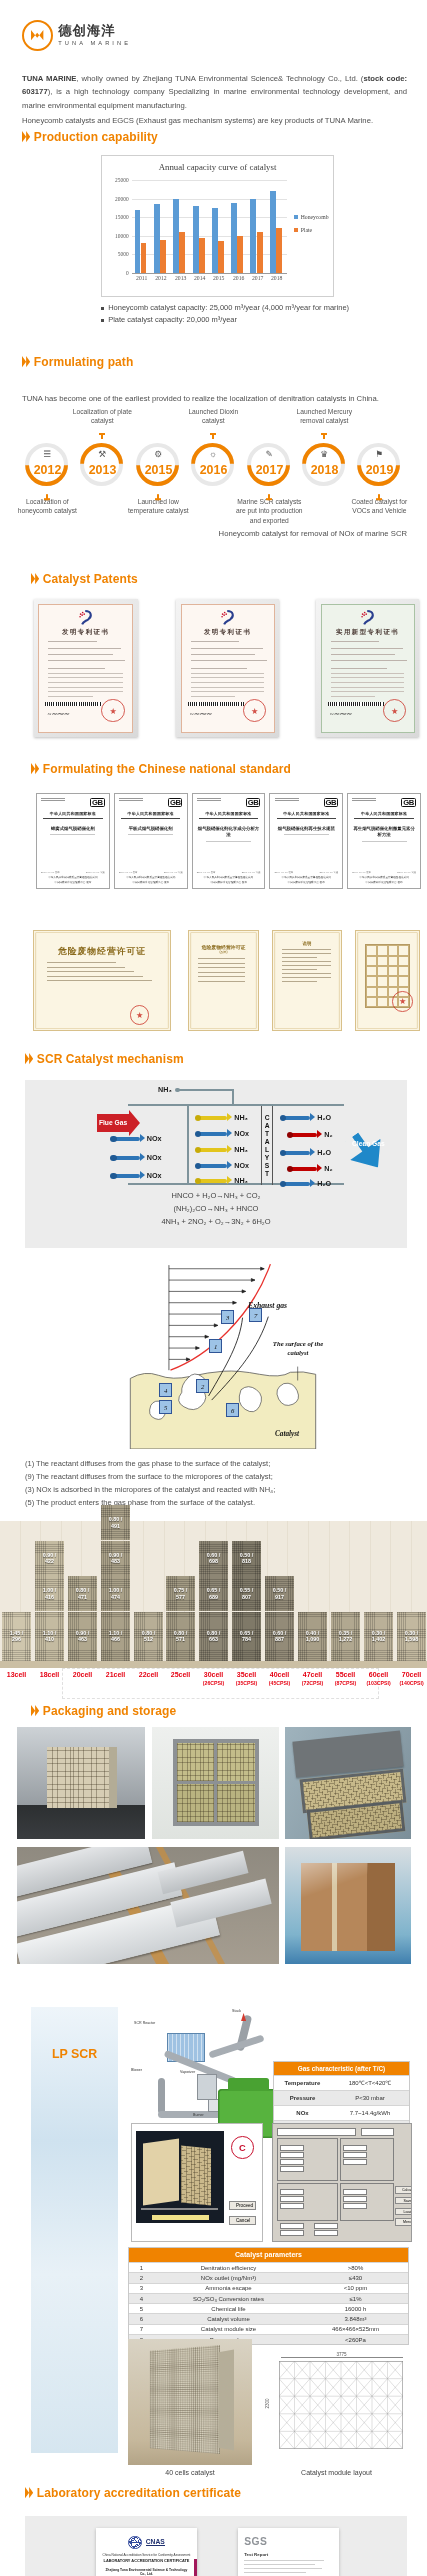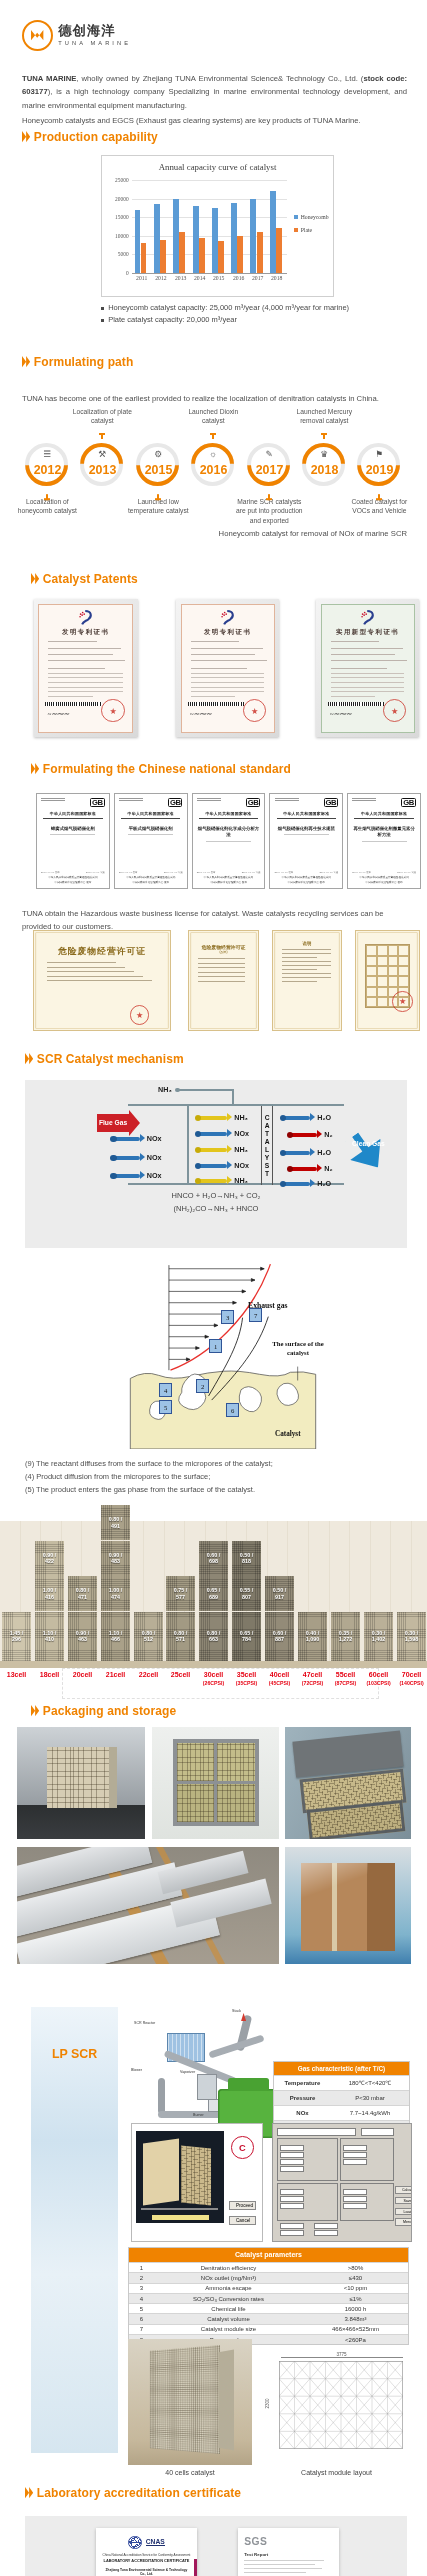--- a/index.html
+++ b/index.html
@@ -108,21 +108,21 @@
     </div>
     <div>
       <div style="font-size:13.4px;font-weight:bold;color:#3a3a3a;letter-spacing:1px;line-height:14.4px;">德创海洋</div>
       <div style="font-size:5.7px;color:#4a4a4a;letter-spacing:3.1px;margin-top:1.5px;">TUNA MARINE</div>
     </div>
   </div>
 
   <div class="abs para" style="left:22px;top:72px;width:385px;text-align:justify;">
     <b>TUNA MARINE</b><span>, wholly owned by Zhejiang TUNA Environmental Science&amp; Technology Co., Ltd. (</span><b>stock code: 603177</b><span>), is a high technology company Specializing in marine environmental technology development, and marine environmental equipment manufacturing.</span>
   </div>
-  <div class="abs para" style="left:22px;top:114px;width:385px;">Honeycomb catalysts and EGCS (Exhaust gas clearing systems) are key products of TUNA Marine.</div>
+  <div class="abs para" style="left:22px;top:114px;width:385px;">Honeycomb catalysts and EGCS (Exhaust gas mechanism systems) are key products of TUNA Marine.</div>
 
   <div class="sec-h" style="left:22px;top:130px;">
     <svg class="sec-mark" width="8.2" height="11.3" viewBox="0 0 16 22">
         <path d="M0 0 L8 11 L0 22 Z" fill="#f08300"></path>
         <path d="M8 0 L16 11 L8 22 Z" fill="#f08300"></path>
       </svg>
     <span>Production capability</span>
   </div>
 
   <div id="chart" class="abs" style="left:101px;top:155px;width:231px;height:140px;">
@@ -446,21 +446,20 @@
         <div class="gbsub"></div>
         <div class="gbdates">
           <span>20XX-XX-XX 发布</span>
           <span>20XX-XX-XX 实施</span>
         </div>
         <div class="gbpub">中华人民共和国国家质量监督检验检疫总局</div>
         <div class="gbpub">中国国家标准化管理委员会  发布</div>
       </div>
     </div>
 
-  <div class="abs para" style="left:22px;top:907px;width:392px;">TUNA obtain the Hazardous waste business license for catalyst. Waste catalysts recycling services can be provided to our customers.</div>
   <div class="abs" id="licenses" style="left:0;top:930px;width:340px;height:102px;">
       <div class="lic" style="left: 33px; top: 0px; width: 138px; height: 101px;">
         <div class="lictitle" style="font-size: 8.8px; letter-spacing: 1px; margin-top: 9.3px;">危险废物经营许可证</div>
         <div class="licline" style="width: 55%; margin-left: 8.2px;"></div>
         <div class="licline" style="width: 62%; margin-left: 8.2px;"></div>
         <div class="licline" style="width: 69%; margin-left: 8.2px;"></div>
         <div class="licline" style="width: 76%; margin-left: 8.2px;"></div>
         <div class="licline" style="width: 83%; margin-left: 8.2px;"></div>
         <div class="seal" style="right: 20.6px; bottom: 5.2px; width: 17.5px; height: 17.5px;">★</div>
       </div>
@@ -597,24 +596,25 @@
           <span class="ar blue" style="width:28px;"></span>
           <span class="mech-lab">H₂O</span>
         </div>
 
       <div class="abs" style="left:251px;top:47px;width:37px;height:40px;background:#1f88c9;clip-path:polygon(0 0,60% 0,60% 45%,100% 45%,50% 100%,0 45%,40% 45%,40% 0);transform:rotate(-35deg);"></div>
       <div class="abs" style="left:255px;top:56px;color:#fff;font-weight:bold;font-size:6.7px;line-height:7.7px;transform:rotate(0deg);"><span>Clean Gas</span></div>
     </div>
     <div class="abs" id="equations" style="left:0;top:109px;width:100%;">
         <div class="eqline">HNCO + H₂O→NH₃ + CO₂</div>
         <div class="eqline">(NH₂)₂CO→NH₃ + HNCO</div>
-      </div>
-  </div>
-
-  <div class="abs" style="left:120px;top:1261px;width:206px;height:188px;">
+        <div class="eqline">4NH₃ + 2NO₂ + O₂→3N₂ + 6H₂O</div>
+      </div>
+  </div>
+
+  <div class="abs" style="left:120px;top:1261px;width:206px;height:188px;font-style:italic;">
     <svg width="206" height="188" viewBox="0 0 400 365">
       <line x1="95" y1="8" x2="95" y2="212" stroke="#333" stroke-width="1.5"></line>
       <g stroke="#222" stroke-width="1.3" id="velarrows">
           <line x1="95" y1="15" x2="280" y2="15"></line>
           <path d="M280 15 l-7 -3 l0 6 Z" fill="#222"></path>
           <line x1="95" y1="37" x2="262" y2="37"></line>
           <path d="M262 37 l-7 -3 l0 6 Z" fill="#222"></path>
           <line x1="95" y1="59" x2="244" y2="59"></line>
           <path d="M244 59 l-7 -3 l0 6 Z" fill="#222"></path>
           <line x1="95" y1="81" x2="226" y2="81"></line>
@@ -646,22 +646,23 @@
     <div class="numbox" style="left:89px;top:78px;">1</div>
     <div class="numbox" style="left:76px;top:118px;">2</div>
     <div class="numbox" style="left:101px;top:49px;">3</div>
     <div class="numbox" style="left:39px;top:122px;">4</div>
     <div class="numbox" style="left:39px;top:139px;">5</div>
     <div class="numbox" style="left:106px;top:142px;">6</div>
     <div class="numbox" style="left:129px;top:47px;">7</div>
   </div>
 
   <div class="abs" id="steps" style="left:25px;top:1457px;width:371px;">
+      <div style="font-size: 7.5px; color: rgb(79, 79, 79); line-height: 13px;">(1) The reactant diffuses from the gas phase to the surface of the catalyst;</div>
       <div style="font-size: 7.5px; color: rgb(79, 79, 79); line-height: 13px;">(9) The reactant diffuses from the surface to the micropores of the catalyst;</div>
-      <div style="font-size: 7.5px; color: rgb(79, 79, 79); line-height: 13px;">(4) Product diffusion from the micropores to the surface;</div>
+      <div style="font-size: 7.5px; color: rgb(79, 79, 79); line-height: 13px;">(3) NOx is adsorbed in the micropores of the catalyst and reacted with NH₄;</div>
       <div style="font-size: 7.5px; color: rgb(79, 79, 79); line-height: 13px;">(5) The product enters the gas phase from the surface of the catalyst.</div>
     </div>
 
   <div class="abs" id="cells-photo" style="left:0;top:1521px;width:428px;height:147px;">
     <div class="shelf"></div>
   <div class="ccol" style="left: 0px; width: 33px;">
         <div class="cblock" style="height: 49px; background-color: rgb(207, 198, 173);">
           <span>1.45 /</span>
           <span>296</span>
         </div>

